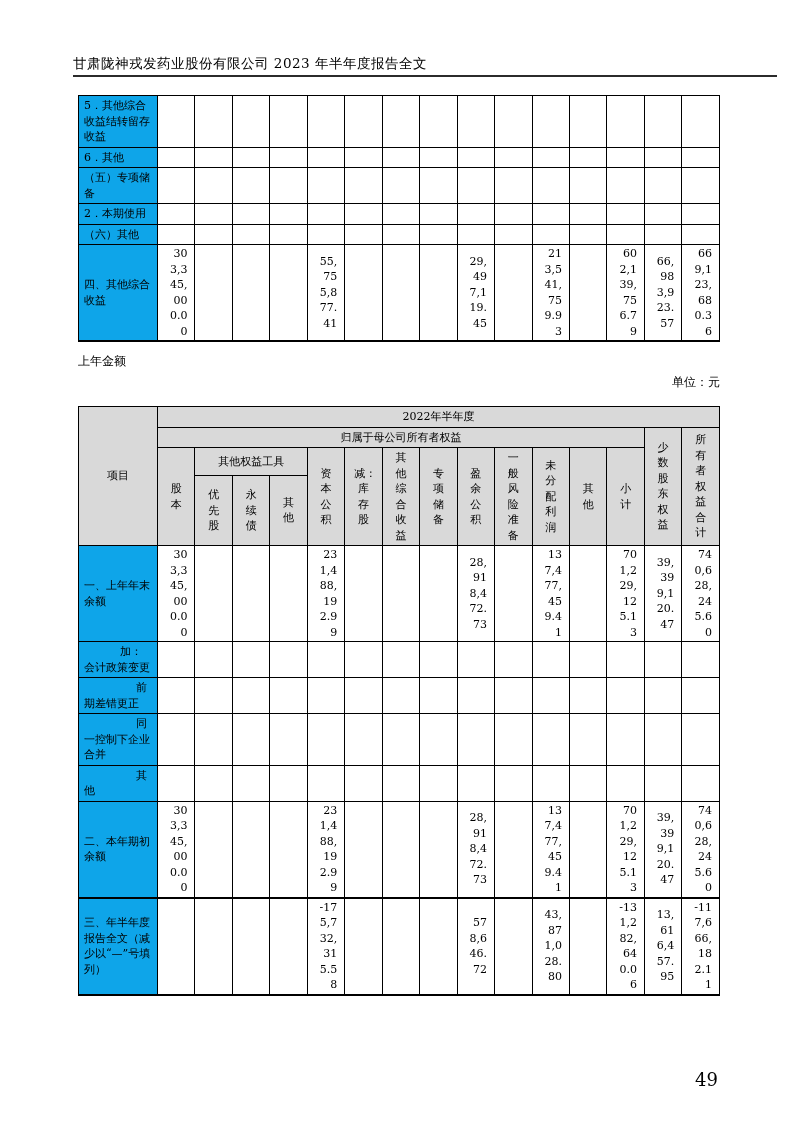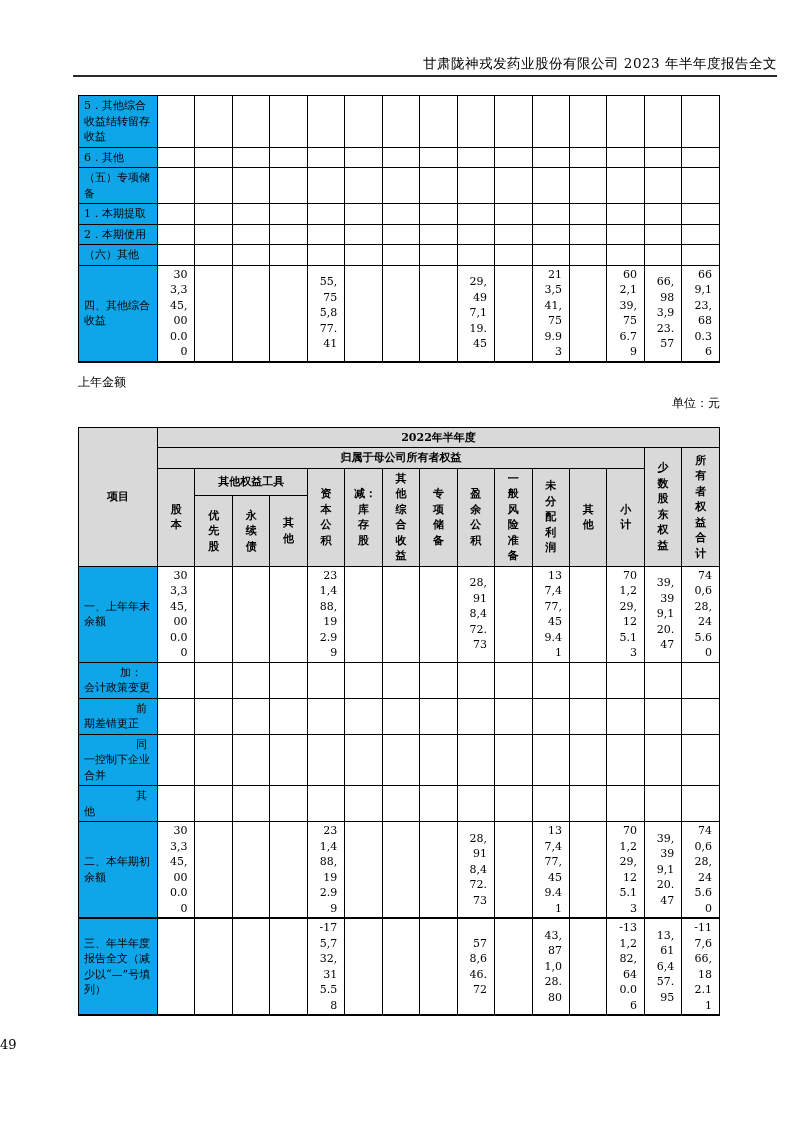--- a/index.html
+++ b/index.html
@@ -5,35 +5,35 @@
   html,body { margin:0; padding:0; background:#ffffff; }
   .page {
     position:relative; width:793px; height:1122px; margin:0 auto;
     background:#ffffff; overflow:hidden; box-sizing:border-box;
     padding-top:95px;
     font-family:"DejaVu Serif","Liberation Serif",serif;
     color:#000000;
   }
   .page-header {
     position:absolute; top:54px; left:73px; width:704px;
-    text-align:right; font-size:13.5px; line-height:18px;
+    text-align:left; font-size:13.5px; line-height:18px;
     border-bottom:2px solid #2b2b2b; padding-bottom:3px;
     letter-spacing:0.5px;
   }
   .eq-table {
     border-collapse:collapse; table-layout:fixed;
     width:642px; margin-left:78px;
     font-size:11px; line-height:15.5px;
   }
   .eq-table col.label-col { width:79px; }
   .eq-table td, .eq-table th {
     border:1px solid #000000; vertical-align:middle; overflow:hidden;
   }
   .eq-table th {
-    background:#d9d9d9; font-weight:bold; text-align:center;
+    background:#d9d9d9; font-weight:normal; text-align:center;
   }
   th.vcell { padding:2px 9px; word-break:break-all; }
   th.hcell { padding:2px 1px; word-break:normal; }
   td.row-label {
     background:#0ea5e9; text-align:left; padding:2px 5px;
     word-break:break-all;
   }
   td.row-label.indent-1 { text-indent:36px;margin-left:34px; }
   td.row-label.indent-2 { text-indent:52px; }
   td.num {
@@ -42,22 +42,22 @@
   .eq-table.top { border-bottom:2px solid #000; margin-top:0; }
   #top-tbody tr:last-child td { border-bottom:2px solid #000; }
   #main-tbody tr:nth-child(6) td { border-bottom:2px solid #000; }
   .eq-table.main { border-bottom:2px solid #000; }
   .section-label { margin:11px 16px 0 78px; font-size:12px; line-height:16px; }
   .unit-label {
     margin:5px 0 16px 78px; width:642px; text-align:right;
     font-size:12px; line-height:16px;
   }
   .page-number {
-    position:absolute; top:1037px; left:0; width:718px;
-    font-size:13px;
+    position:absolute; top:1069px; left:0; width:718px;
+    text-align:right; font-size:18px;
   }
 </style>
 </head>
 <body>
 
 <div class="page">
 
   <div class="page-header">
     <span>甘肃陇神戎发药业股份有限公司 2023 年半年度报告全文</span>
   </div>
@@ -113,38 +113,20 @@
           <td class="num"></td>
           <td class="num"></td>
           <td class="num"></td>
           <td class="num"></td>
           <td class="num"></td>
           <td class="num"></td>
           <td class="num"></td>
         </tr>
         <tr>
           <td class="row-label indent-0">（五）专项储备</td>
-          <td class="num"></td>
-          <td class="num"></td>
-          <td class="num"></td>
-          <td class="num"></td>
-          <td class="num"></td>
-          <td class="num"></td>
-          <td class="num"></td>
-          <td class="num"></td>
-          <td class="num"></td>
-          <td class="num"></td>
-          <td class="num"></td>
-          <td class="num"></td>
-          <td class="num"></td>
-          <td class="num"></td>
-          <td class="num"></td>
-        </tr>
-        <tr>
-          <td class="row-label indent-0">1．本期提取</td>
           <td class="num"></td>
           <td class="num"></td>
           <td class="num"></td>
           <td class="num"></td>
           <td class="num"></td>
           <td class="num"></td>
           <td class="num"></td>
           <td class="num"></td>
           <td class="num"></td>
           <td class="num"></td>

